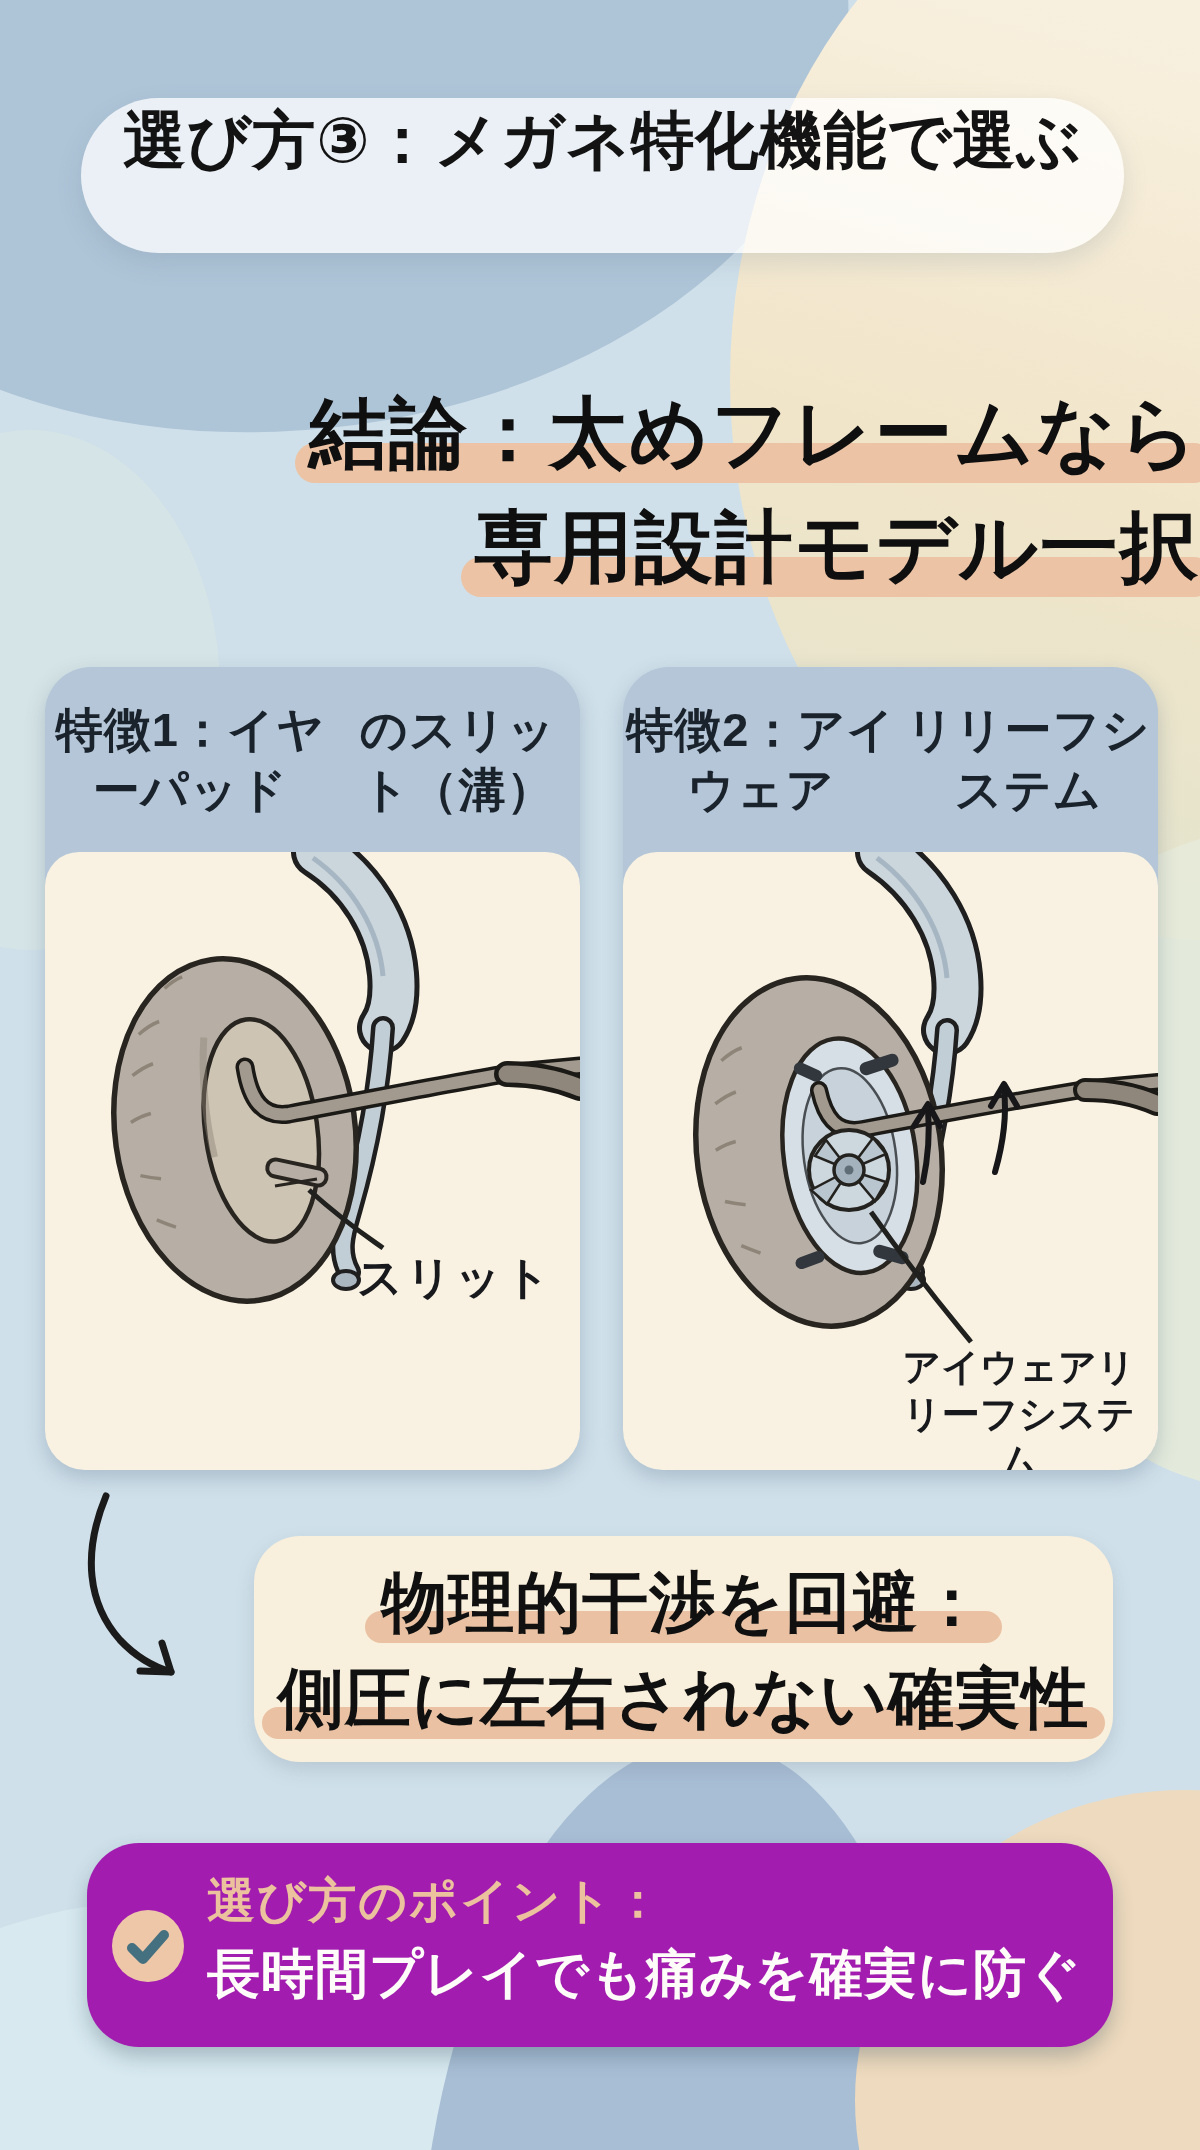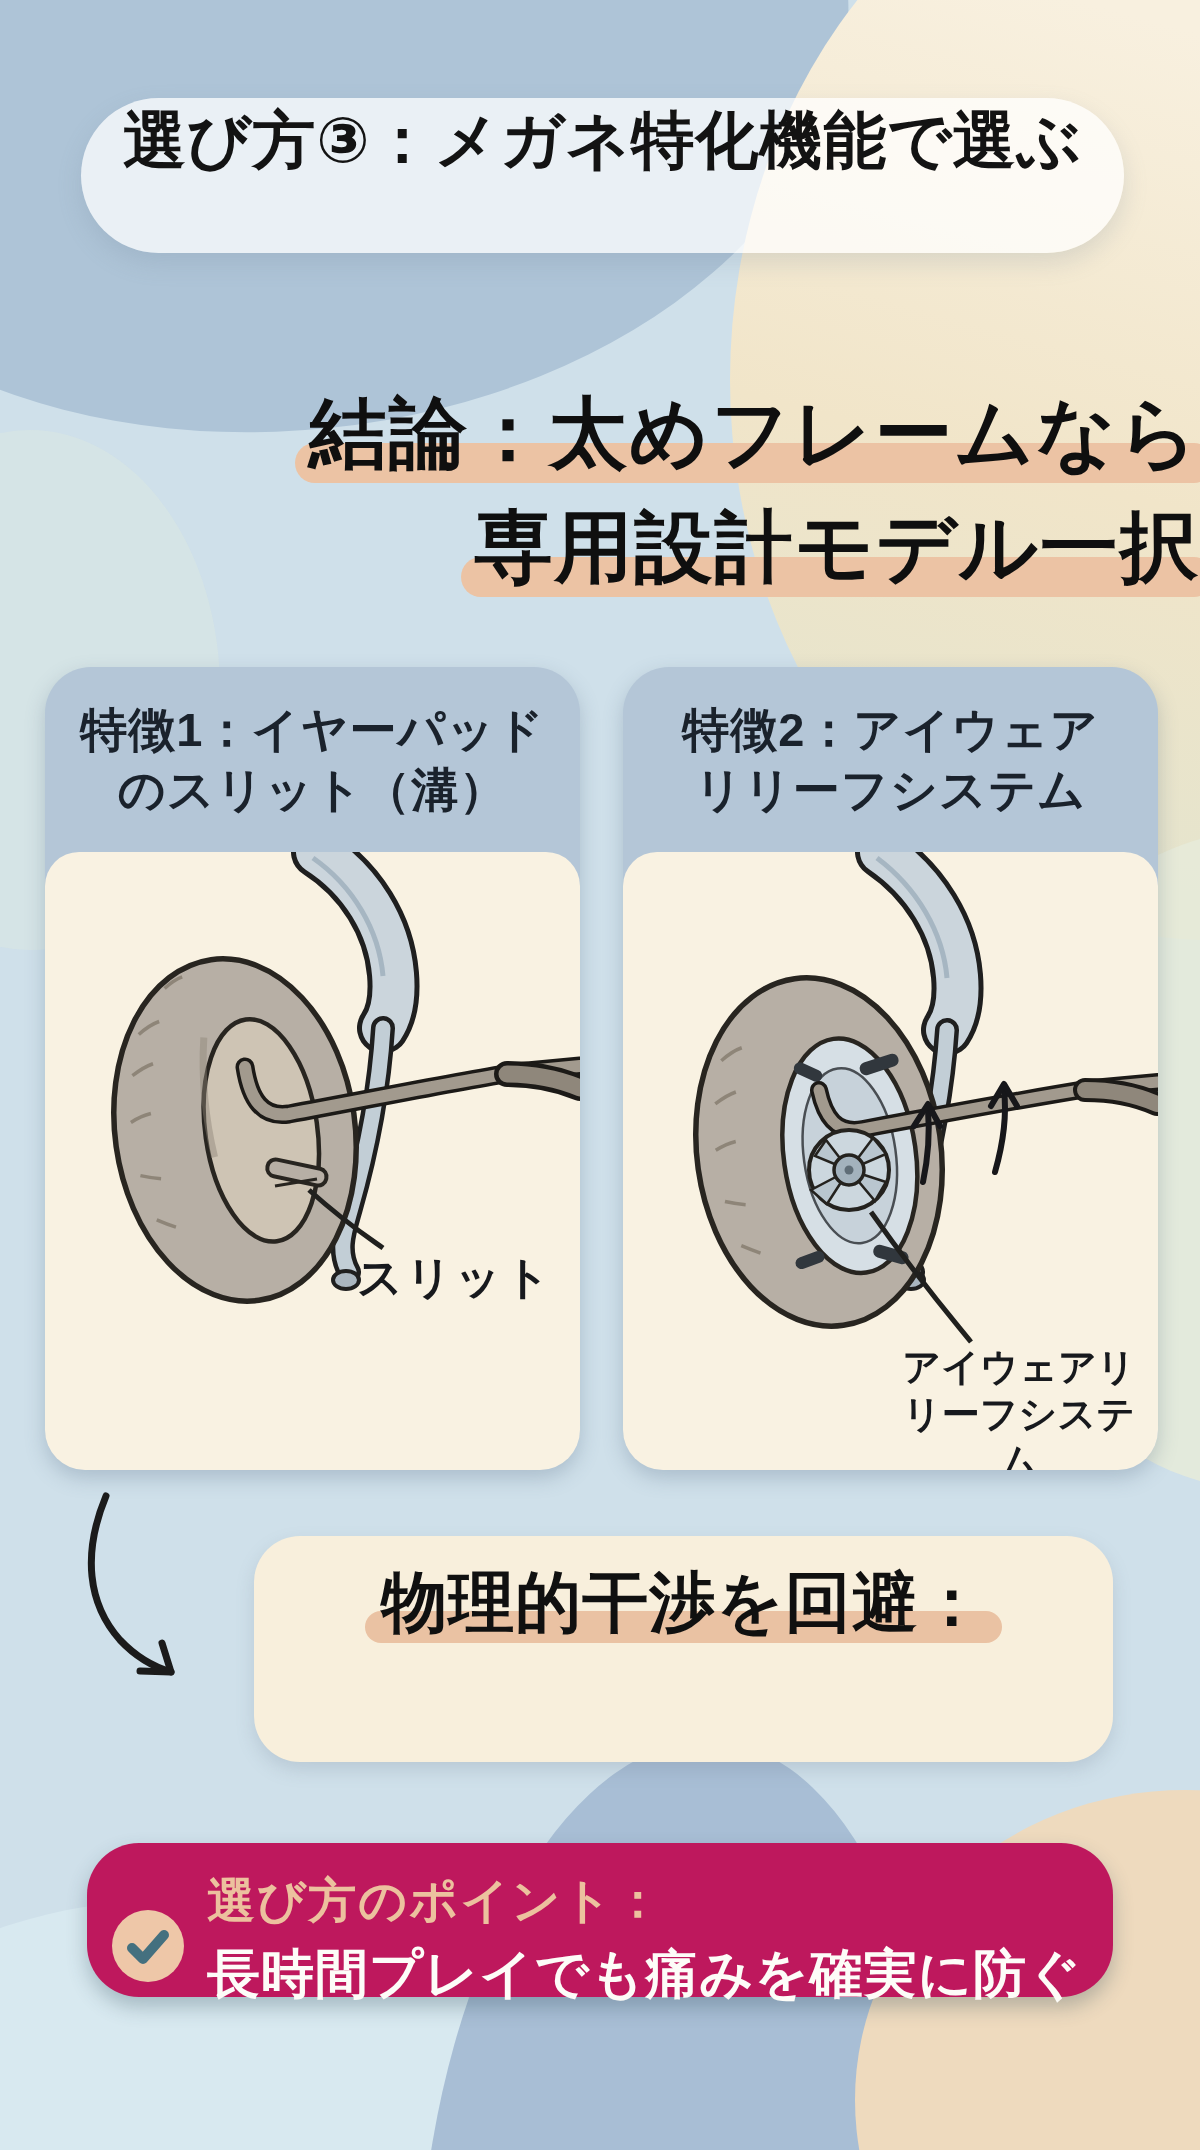--- a/index.html
+++ b/index.html
@@ -44,21 +44,21 @@
 
   .card {
     position:absolute; top:667px; width:535px; height:803px;
     background:#b4c6d7; border-radius:46px 46px 40px 40px;
     box-shadow:0 8px 20px rgba(80,100,125,0.28);
   }
   .card-1 { left:45px; }
   .card-2 { left:623px; }
   .card-header {
     position:absolute; left:0; right:0; top:0; height:185px;
-    display:flex; flex-direction:column; align-items:center; justify-content:center;
+    display:flex; flex-direction:row; align-items:center; justify-content:center;
     font-size:47px; font-weight:900; color:#1a222c; line-height:60px; letter-spacing:1px;
     text-align:center;
   }
   .card-canvas {
     position:absolute; left:0; right:0; top:185px; bottom:0;
     background:#f9f2e2; border-radius:34px 34px 40px 40px; overflow:hidden;
   }
   .card-canvas svg { position:absolute; left:0; top:0; }
 
   .callout {
@@ -83,22 +83,22 @@
   .benefit-box span {
     position:relative; z-index:0; font-size:66px; font-weight:900; color:#101010;
     letter-spacing:1px; white-space:nowrap;
   }
   .benefit-box span::before {
     content:""; position:absolute; z-index:-1; left:-16px; right:-16px; bottom:-4px;
     height:32px; border-radius:16px; background:#eac2a3;
   }
 
   .point-box {
-    position:absolute; left:87px; top:1843px; width:1026px; height:154px;
-    border-radius:52px; background:#be185d;
+    position:absolute; left:87px; top:1843px; width:1026px; height:204px;
+    border-radius:52px; background:#a21caf;
     box-shadow:0 10px 20px rgba(50,75,90,0.30);
   }
   .check-circle {
     position:absolute; left:25px; top:67px; width:72px; height:72px; border-radius:50%;
     background:#eec7a8; display:flex; align-items:center; justify-content:center;
   }
   .point-label {
     position:absolute; left:120px; top:26px; font-size:48px; font-weight:900;
     color:#ecc19e; letter-spacing:2px; white-space:nowrap;
   }
@@ -241,20 +241,23 @@
 
     <svg class="mid-arrow" width="150" height="210" viewBox="0 0 150 210">
       <path d="M38,10 C14,68 20,118 52,154 C68,171 86,181 103,186" fill="none" stroke="#1b1b1b" stroke-width="7" stroke-linecap="round"></path>
       <path d="M103,186 L72,185 M103,186 L94,157" fill="none" stroke="#1b1b1b" stroke-width="7" stroke-linecap="round"></path>
     </svg>
 
     <div class="benefit-box">
       <div class="benefit-line benefit-l1">
         <span>物理的干渉を回避：</span>
       </div>
+      <div class="benefit-line benefit-l2">
+        <span>側圧に左右されない確実性</span>
+      </div>
     </div>
 
     <div class="point-box">
       <div class="check-circle">
         <svg width="72" height="72" viewBox="0 0 72 72">
           <path d="M20,38 L31,49 L52,25" fill="none" stroke="#44707f" stroke-width="10" stroke-linecap="round" stroke-linejoin="round"></path>
         </svg>
       </div>
       <div class="point-label">選び方のポイント：</div>
       <div class="point-text">長時間プレイでも痛みを確実に防ぐ</div>

